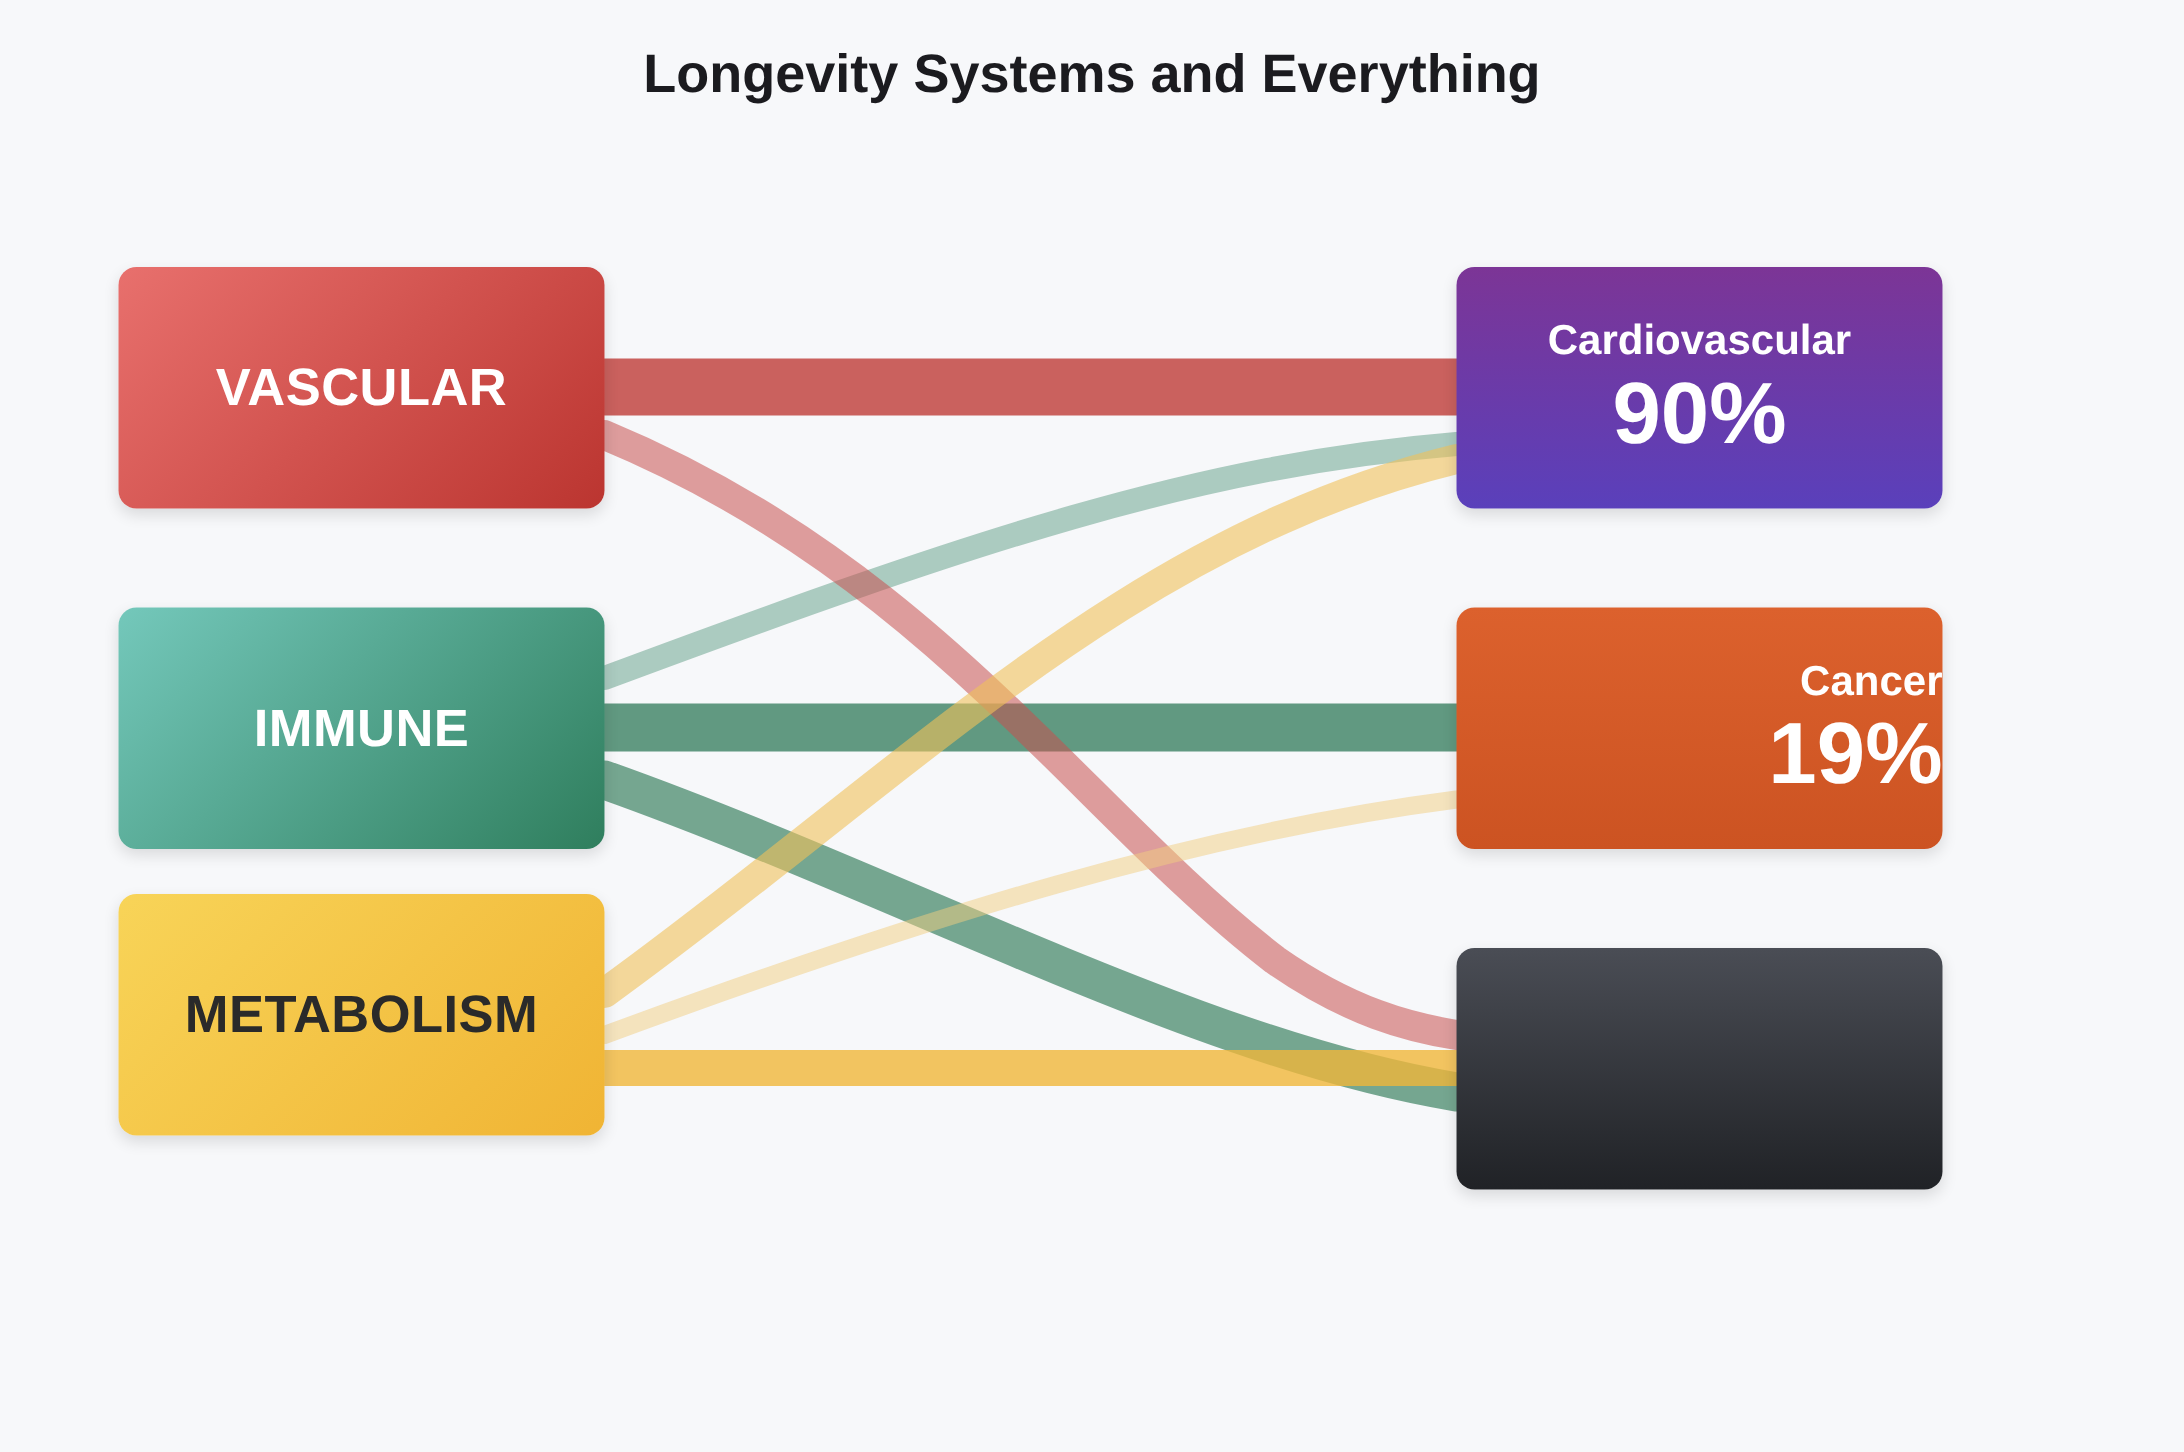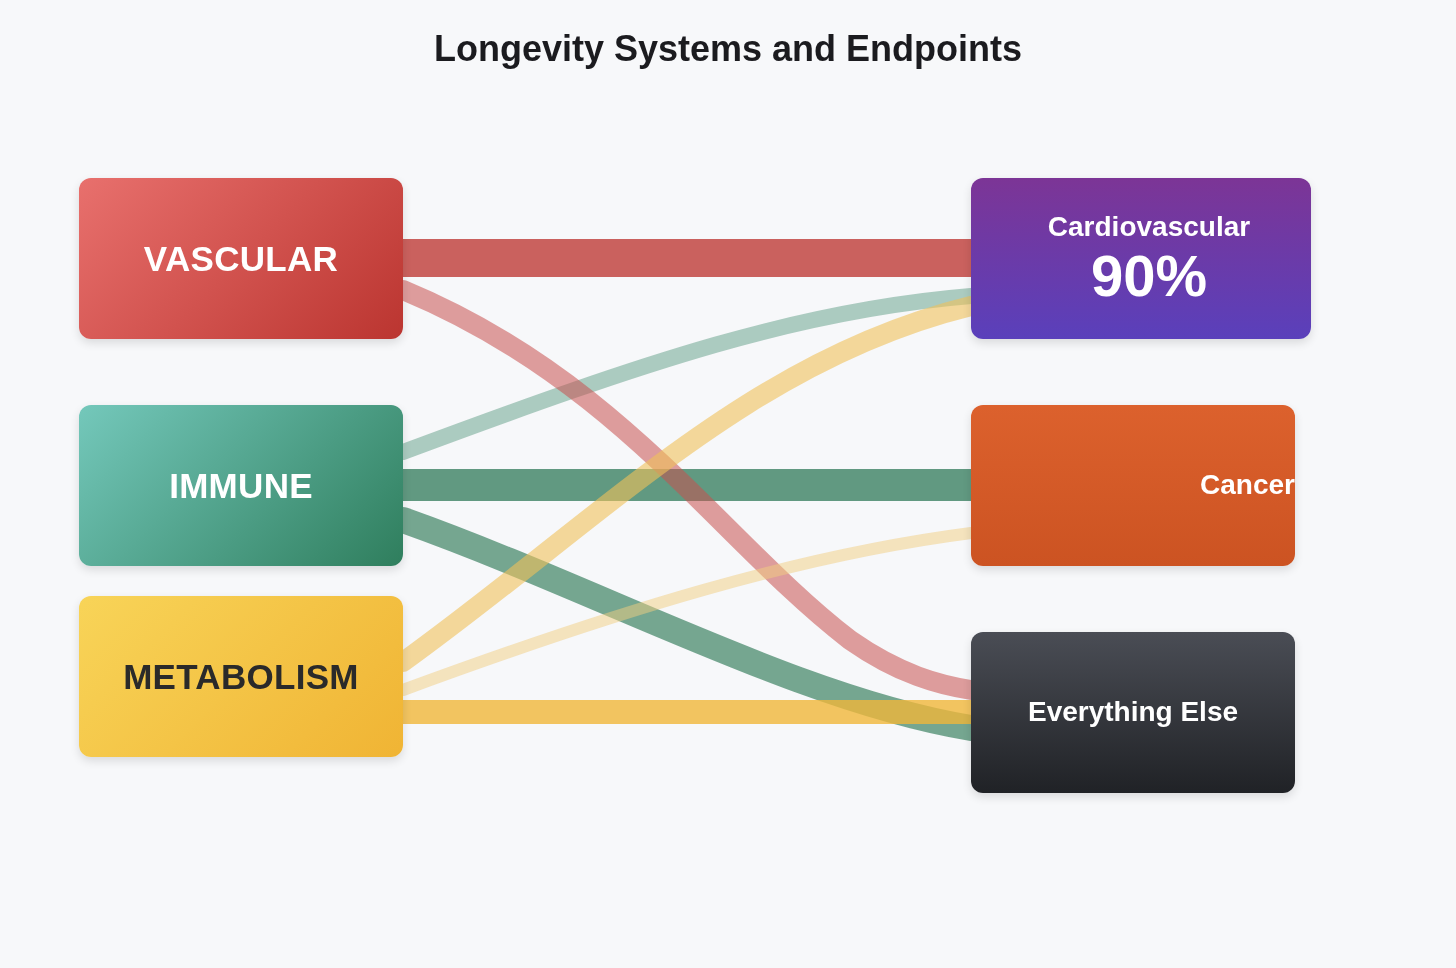--- a/index.html
+++ b/index.html
@@ -7,28 +7,28 @@
   .title{position:absolute;top:28px;left:0;width:1456px;text-align:center;font-size:36px;font-weight:bold;color:#1b1b1f;}
   svg.links{position:absolute;left:0;top:0;}
   .node{position:absolute;width:324px;height:161px;border-radius:12px;box-shadow:0 4px 10px rgba(0,0,0,0.12);display:flex;flex-direction:column;align-items:center;justify-content:center;color:#fff;font-weight:bold;}
   .src{font-size:35px;justify-content:center;}
   .src .lbl{letter-spacing:0.3px;}
   .dst .lbl{font-size:28px;margin-bottom:2px;}
   .dst .pct{font-size:58px;line-height:62px;}
   #n-vascular{left:79px;top:178px;background:linear-gradient(135deg,#e8706d,#bb3530);}
   #n-immune{left:79px;top:405px;background:linear-gradient(135deg,#74c8bb,#2f7e5d);}
   #n-metabolism{left:79px;top:596px;background:linear-gradient(135deg,#f8d458,#f0b434);color:#2a2a2a;}
-  #n-cardio{left:971px;top:178px;background:linear-gradient(180deg,#7c3596,#5a40bb);padding-left:16px;}
+  #n-cardio{left:971px;top:178px;background:linear-gradient(180deg,#7c3596,#5a40bb);}
   #n-cancer{left:971px;top:405px;background:linear-gradient(180deg,#dc612d,#cc5322);align-items:flex-end;}
   #n-else{left:971px;top:632px;background:linear-gradient(180deg,#4a4d55,#202226);}
 </style>
 </head>
 <body>
 
-<div class="title">Longevity Systems and Endpoints</div>
+<div class="title">Longevity Systems and Everything</div>
 
 <svg class="links" width="1456" height="968">
   <g fill="none" stroke-linecap="round">
 
     <path d="M403,258 L971,258" stroke="#c0403c" stroke-opacity="0.82" stroke-width="38"></path>
 
     <path d="M403,485 L971,485" stroke="#2f7a58" stroke-opacity="0.75" stroke-width="32"></path>
 
     <path d="M403,452 C650,360 800,310 971,296" stroke="#5f9e85" stroke-opacity="0.5" stroke-width="16"></path>
 
@@ -53,16 +53,16 @@
 <div class="node src" id="n-metabolism">
   <span class="lbl">METABOLISM</span>
 </div>
 
 <div class="node dst" id="n-cardio">
   <span class="lbl">Cardiovascular</span>
   <span class="pct">90%</span>
 </div>
 <div class="node dst" id="n-cancer">
   <span class="lbl">Cancer</span>
+  <span class="pct">19%</span>
 </div>
 <div class="node dst" id="n-else">
-  <span class="lbl">Everything Else</span>
 </div>
 
 </body></html>

